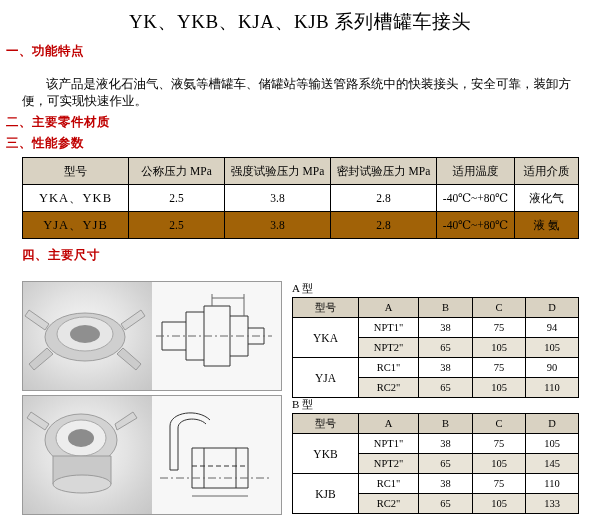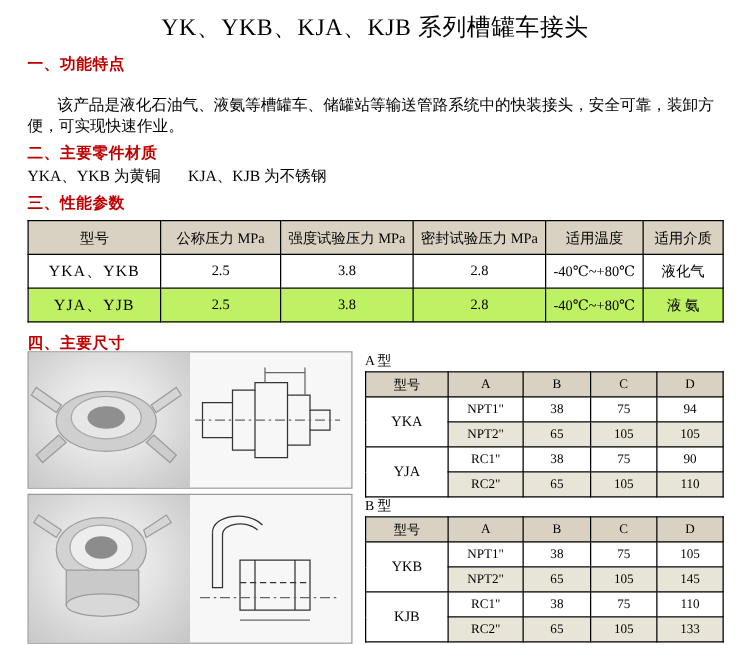--- a/index.html
+++ b/index.html
@@ -26,21 +26,21 @@
     font-size: 19px;
     font-weight: normal;
     letter-spacing: 0.5px;
     margin: 9px 0 8px 0;
     font-family: "Liberation Serif", "DejaVu Serif", serif;
   }
   .section-head {
     color: #c00000;
     font-weight: bold;
     font-size: 12.5px;
-    margin: 4px 0 2px 22px;
+    margin: 4px 0 2px 6px;
     letter-spacing: 0.5px;
   }
   .para {
     font-size: 12.5px;
     line-height: 17px;
     margin: 16px 18px 0 22px;
     text-indent: 0;
   }
   .para.indent {
     text-indent: 24px;
@@ -67,21 +67,21 @@
   table.spec th {
     background: #d9d2c2;
     font-weight: normal;
     font-size: 11.5px;
   }
   table.spec td.model {
     font-size: 12.5px;
     letter-spacing: 1px;
   }
   table.spec tr.alt td {
-    background: #bef264;
+    background: #a16207;
     margin-top: 14px;
   }
   
   .img-box {
     position: absolute;
     border: 1px solid #9a9a9a;
     background: #f2f2f2;
     overflow: hidden;
   }
   .img-a { left: 22px; top: 272px; width: 258px; height: 108px; }
@@ -131,21 +131,20 @@
 <body>
 
 <div class="page">
 
   <div class="title">YK、YKB、KJA、KJB 系列槽罐车接头</div>
 
   <div class="section-head">一、功能特点</div>
   <div class="para indent">该产品是液化石油气、液氨等槽罐车、储罐站等输送管路系统中的快装接头，安全可靠，装卸方便，可实现快速作业。</div>
 
   <div class="section-head">二、主要零件材质</div>
-  <div class="matl-line">YKA、YKB 为黄铜       KJA、KJB 为不锈钢</div>
 
   <div class="section-head">三、性能参数</div>
 
   <table class="spec">
     <colgroup>
       <col style="width:106px">
       <col style="width:96px">
       <col style="width:106px">
       <col style="width:106px">
       <col style="width:78px">

